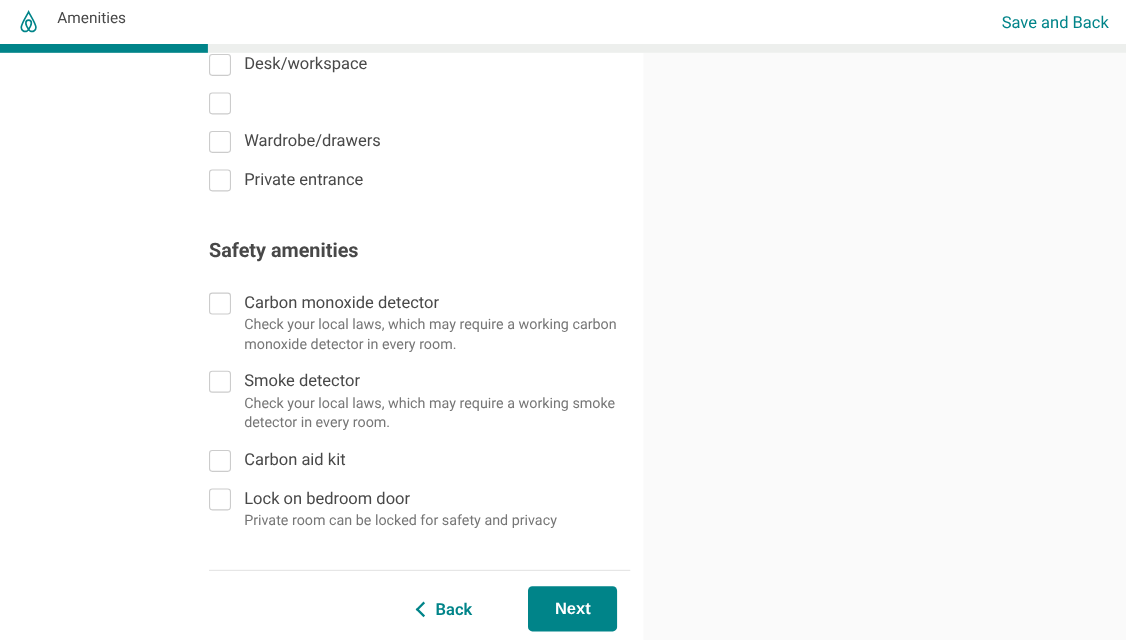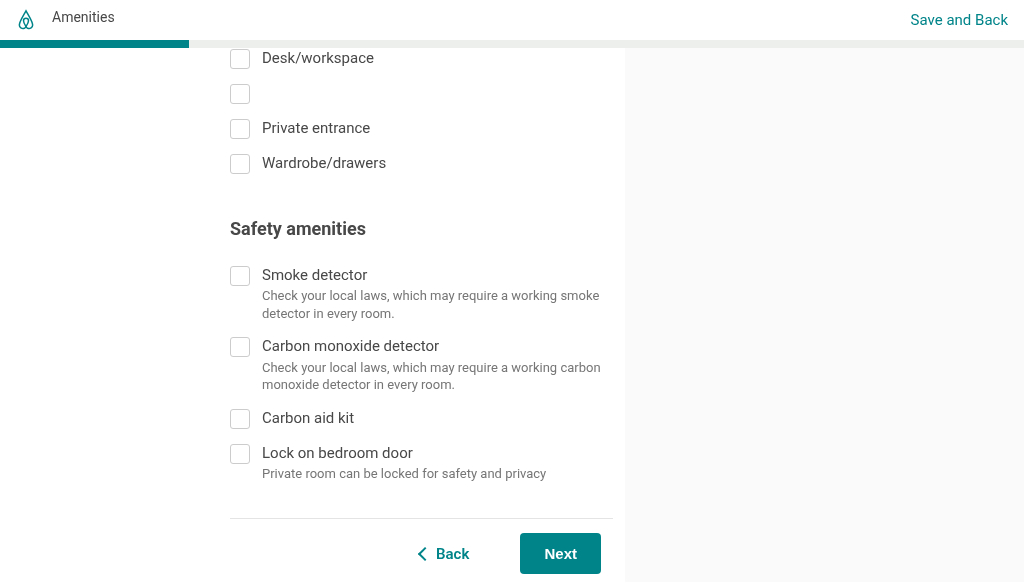--- a/index.html
+++ b/index.html
@@ -48,21 +48,20 @@
       position: relative;
     }
     .progress-bar-fill {
       height: 100%;
       background: #008489;
       width: 18.5%;
     }
     .main-container {
       display: flex;
       height: calc(100% - 48px);
-      padding-left: 40px;
     }
     .left-panel {
       width: 585px;
       display: flex;
       flex-direction: column;
       height: 100%;
     }
     .content-area {
       flex: 1;
       padding: 0 12px 0 190px;
@@ -175,46 +174,46 @@
         </div>
       </div>
 
       <div class="checkbox-row">
         <div class="checkbox"></div>
       </div>
 
       <div class="checkbox-row">
         <div class="checkbox"></div>
         <div class="checkbox-text">
+          <div class="checkbox-label">Wardrobe/drawers</div>
+        </div>
+      </div>
+
+      <div class="checkbox-row">
+        <div class="checkbox"></div>
+        <div class="checkbox-text">
           <div class="checkbox-label">Private entrance</div>
         </div>
       </div>
 
-      <div class="checkbox-row">
-        <div class="checkbox"></div>
-        <div class="checkbox-text">
-          <div class="checkbox-label">Wardrobe/drawers</div>
-        </div>
-      </div>
-
       <div class="section-heading">Safety amenities</div>
+
+      <div class="checkbox-row">
+        <div class="checkbox"></div>
+        <div class="checkbox-text">
+          <div class="checkbox-label">Carbon monoxide detector</div>
+          <div class="checkbox-desc">Check your local laws, which may require a working carbon monoxide detector in every room.</div>
+        </div>
+      </div>
 
       <div class="checkbox-row">
         <div class="checkbox"></div>
         <div class="checkbox-text">
           <div class="checkbox-label">Smoke detector</div>
           <div class="checkbox-desc">Check your local laws, which may require a working smoke detector in every room.</div>
-        </div>
-      </div>
-
-      <div class="checkbox-row">
-        <div class="checkbox"></div>
-        <div class="checkbox-text">
-          <div class="checkbox-label">Carbon monoxide detector</div>
-          <div class="checkbox-desc">Check your local laws, which may require a working carbon monoxide detector in every room.</div>
         </div>
       </div>
 
       <div class="checkbox-row">
         <div class="checkbox"></div>
         <div class="checkbox-text">
           <div class="checkbox-label">Carbon aid kit</div>
         </div>
       </div>
 

